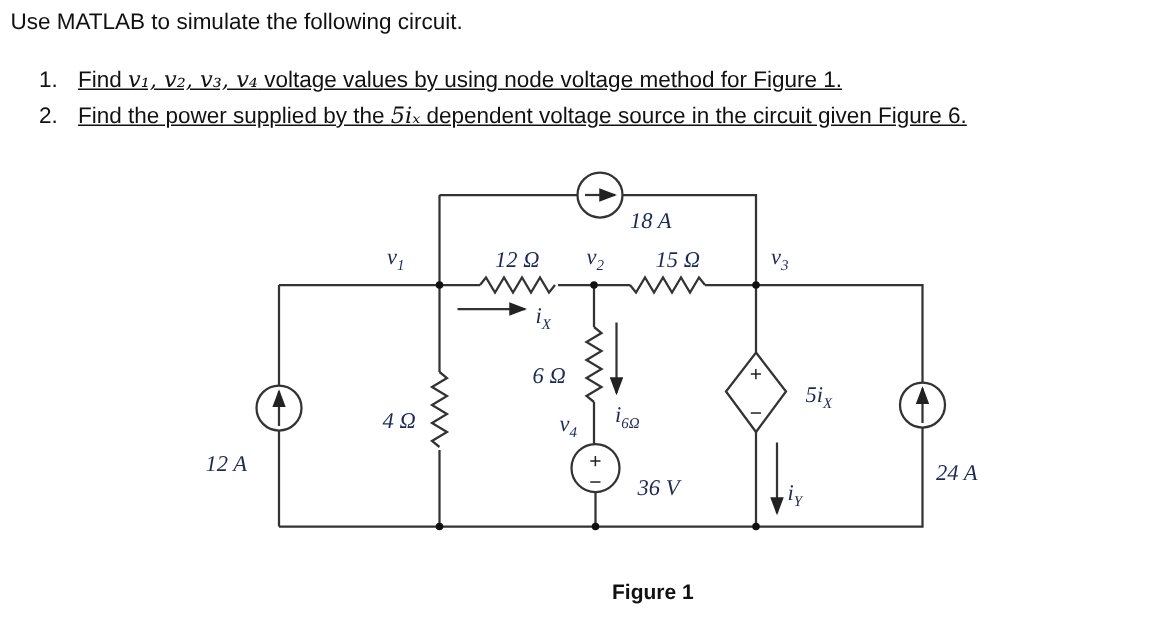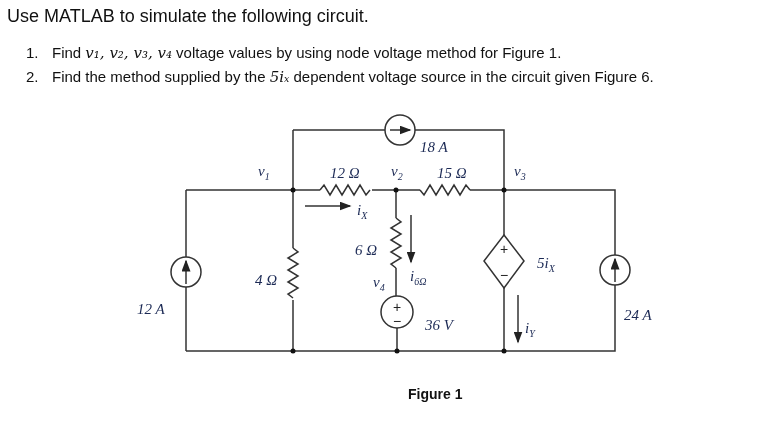--- a/index.html
+++ b/index.html
@@ -1,35 +1,35 @@
 <!DOCTYPE html>
 <html><head>
 <meta charset="utf-8">
 <style>
   html,body{margin:0;padding:0;background:#fff;}
   body{width:767px;height:426px;position:relative;overflow:hidden;font-family:"Liberation Sans",sans-serif;color:#111;}
-  .intro{position:absolute;left:7px;top:6px;font-size:18px;}
-  .q{position:absolute;left:26px;font-size:15px;white-space:nowrap;}
+  .intro{position:absolute;left:7px;top:6px;font-size:15px;}
+  .q{position:absolute;left:26px;font-size:15px;white-space:nowrap;text-decoration:underline;}
   .q .num{display:inline-block;width:26px;}
   .q i{font-family:"DejaVu Serif",serif;font-style:italic;}
   #q1{top:44px;}
   #q2{top:68px;}
   svg{position:absolute;left:0;top:0;}
   .lbl{font-family:"Liberation Serif",serif;font-style:italic;fill:#1c2a55;font-size:15px;}
   .cap{position:absolute;left:370px;top:386px;font-weight:bold;font-size:14px;padding-left:38px;}
 </style>
 </head>
 <body>
 
 <div class="intro">Use MATLAB to simulate the following circuit.</div>
 <div class="q" id="q1">
   <span class="num">1.</span><span>Find </span><i>v₁, v₂, v₃, v₄</i><span> voltage values by using node voltage method for Figure 1.</span>
 </div>
 <div class="q" id="q2">
-  <span class="num">2.</span><span>Find the method supplied by the </span><i>5iₓ</i><span> dependent voltage source in the circuit given Figure 6.</span>
+  <span class="num">2.</span><span>Find the power supplied by the </span><i>5iₓ</i><span> dependent voltage source in the circuit given Figure 6.</span>
 </div>
 
 <svg width="767" height="426">
   <defs>
     <marker id="ah" markerWidth="8" markerHeight="6" refX="7" refY="3" orient="auto">
       <path d="M0,0 L8,3 L0,6 Z" fill="#222"></path>
     </marker>
   </defs>
   <g stroke="#333" stroke-width="1.5" fill="none">
 

